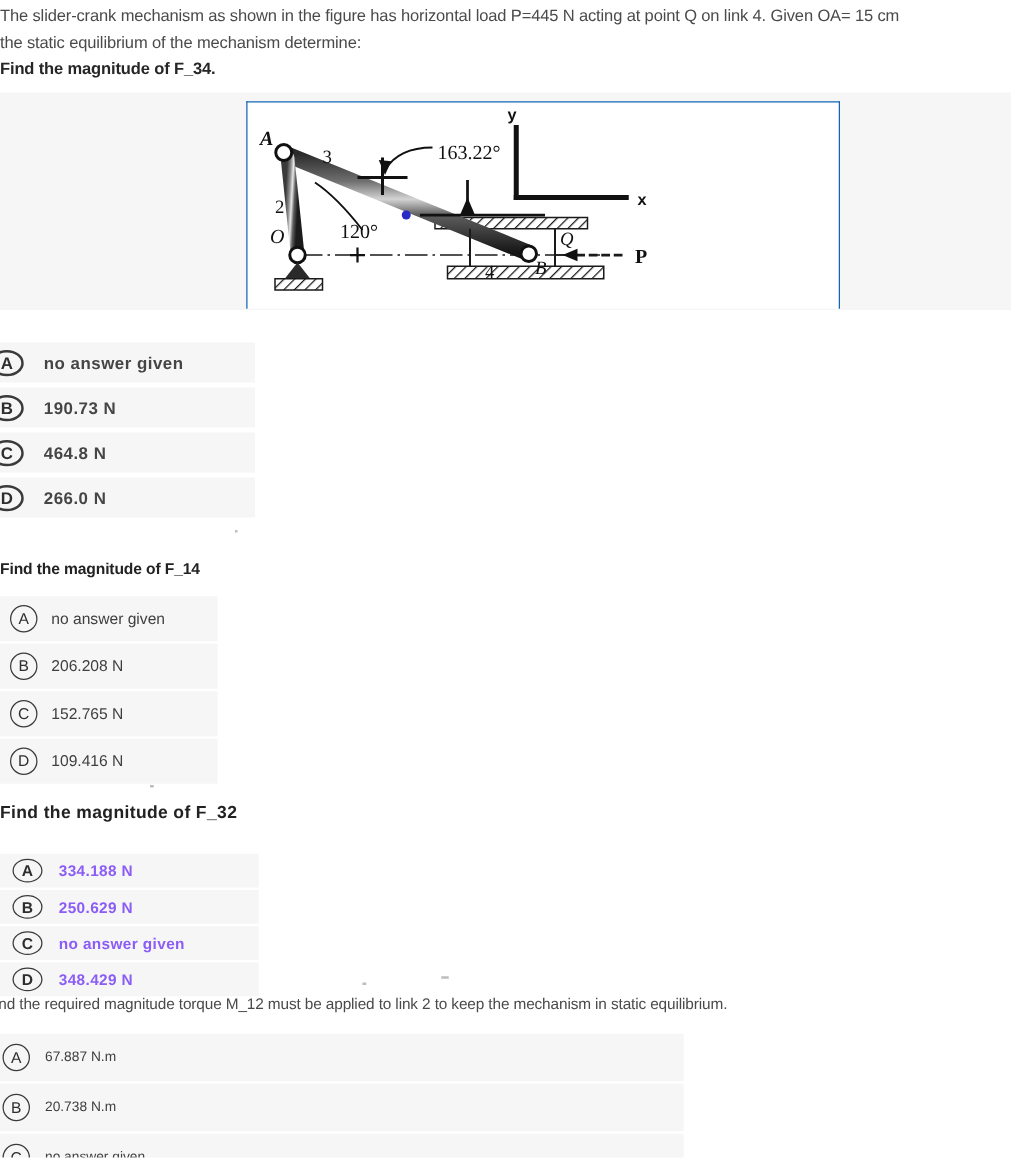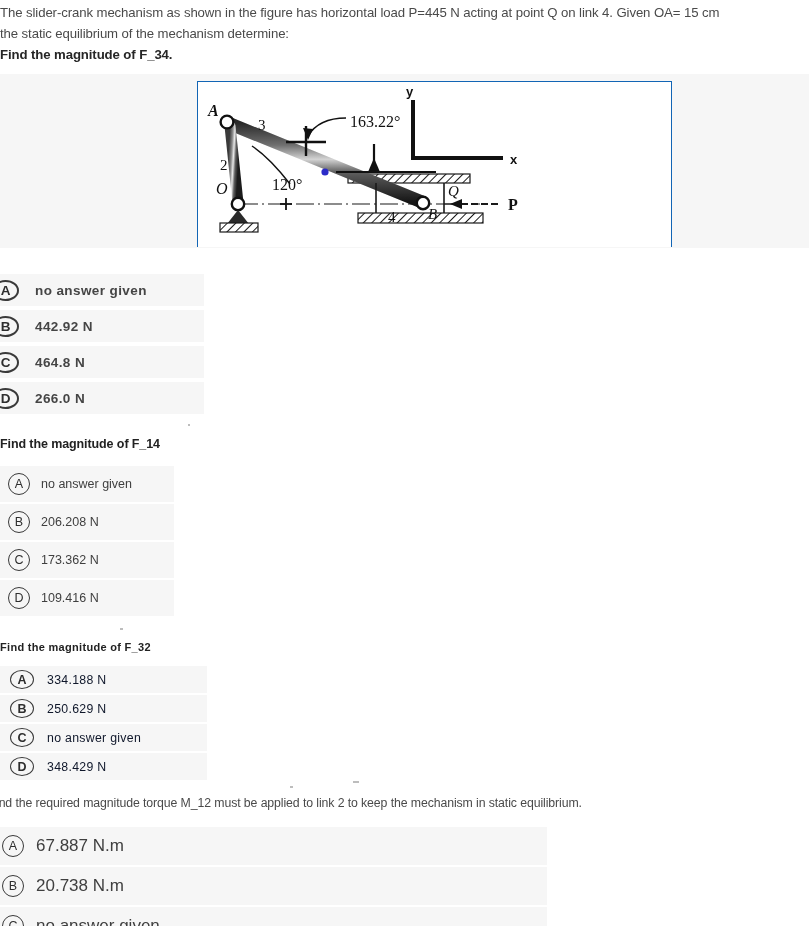--- a/index.html
+++ b/index.html
@@ -95,48 +95,48 @@
   
   #g1 { left: -10px; top: 274px; width: 215px; }
   #g1 .option {
     width: 214px; height: 32px; margin-bottom: 4px;
     padding-left: 2px; gap: 16px;
   }
   #g1 .opt-circle { width: 27px; height: 21px; font-size: 13.5px; border-width: 2px; }
   #g1 .opt-label { font-size: 13.5px; font-weight: bold; letter-spacing: 0.4px; color: #454545; }
 
   
-  #g2 { left: 0px; top: 437px; width: 180px; }
+  #g2 { left: 0px; top: 448px; width: 180px; }
   #g2 .qheading { font-size: 12.5px; margin-bottom: 15px; }
   #g2 .option {
     width: 174px; height: 36px; margin-bottom: 2px;
     padding-left: 8px; gap: 11px;
   }
   #g2 .opt-circle { width: 22px; height: 22px; font-size: 12.5px; font-weight: normal; }
   #g2 .opt-label { font-size: 12.5px; }
 
   
   #g3 { left: 0px; top: 641px; width: 215px; }
-  #g3 .qheading { font-size: 11px; letter-spacing: 0.3px; margin-bottom: 13px; }
+  #g3 .qheading { font-size: 14px; letter-spacing: 0.3px; margin-bottom: 26px; }
   #g3 .option {
     width: 207px; height: 27px; margin-bottom: 2px;
     padding-left: 10px; gap: 13px;
   }
   #g3 .opt-circle { width: 24px; height: 19px; font-size: 12.5px; border-width: 1.8px; }
-  #g3 .opt-label { font-size: 12.3px; font-weight: normal; letter-spacing: 0.3px; color: #0f172a; }
+  #g3 .opt-label { font-size: 12.3px; font-weight: bold; letter-spacing: 0.3px; color: #8b5cf6; }
 
   
   #g4 { left: -4px; top: 796px; width: 560px; }
   #g4 .qheading { font-size: 12.3px; font-weight: normal; color: #4a4a4a; margin-bottom: 17px; }
   #g4 .option {
     width: 551px; height: 38px; margin-bottom: 2px;
     padding-left: 6px; gap: 12px;
   }
   #g4 .opt-circle { width: 22px; height: 22px; font-size: 12.5px; font-weight: normal; }
-  #g4 .opt-label { font-size: 17px; }
+  #g4 .opt-label { font-size: 11px; }
 
   .speck { position: absolute; background: #bdbdbd; }
 </style>
 </head>
 <body>
 
 <div class="prompt">
   <div class="prompt-line">The slider-crank mechanism as shown in the figure has horizontal load P=445 N acting at point Q on link 4. Given OA= 15 cm</div>
   <div class="prompt-line">the static equilibrium of the mechanism determine:</div>
   <div class="prompt-strong">Find the magnitude of F_34.</div>
@@ -243,21 +243,21 @@
   </svg>
 </div>
 
 <div class="qgroup" id="g1">
   <div class="option">
     <div class="opt-circle">A</div>
     <div class="opt-label">no answer given</div>
   </div>
   <div class="option">
     <div class="opt-circle">B</div>
-    <div class="opt-label">442.92 N</div>
+    <div class="opt-label">190.73 N</div>
   </div>
   <div class="option">
     <div class="opt-circle">C</div>
     <div class="opt-label">464.8 N</div>
   </div>
   <div class="option">
     <div class="opt-circle">D</div>
     <div class="opt-label">266.0 N</div>
   </div>
 </div>
@@ -267,21 +267,21 @@
   <div class="option">
     <div class="opt-circle">A</div>
     <div class="opt-label">no answer given</div>
   </div>
   <div class="option">
     <div class="opt-circle">B</div>
     <div class="opt-label">206.208 N</div>
   </div>
   <div class="option">
     <div class="opt-circle">C</div>
-    <div class="opt-label">173.362 N</div>
+    <div class="opt-label">152.765 N</div>
   </div>
   <div class="option">
     <div class="opt-circle">D</div>
     <div class="opt-label">109.416 N</div>
   </div>
 </div>
 
 <div class="qgroup" id="g3">
   <div class="qheading">Find the magnitude of F_32</div>
   <div class="option">

